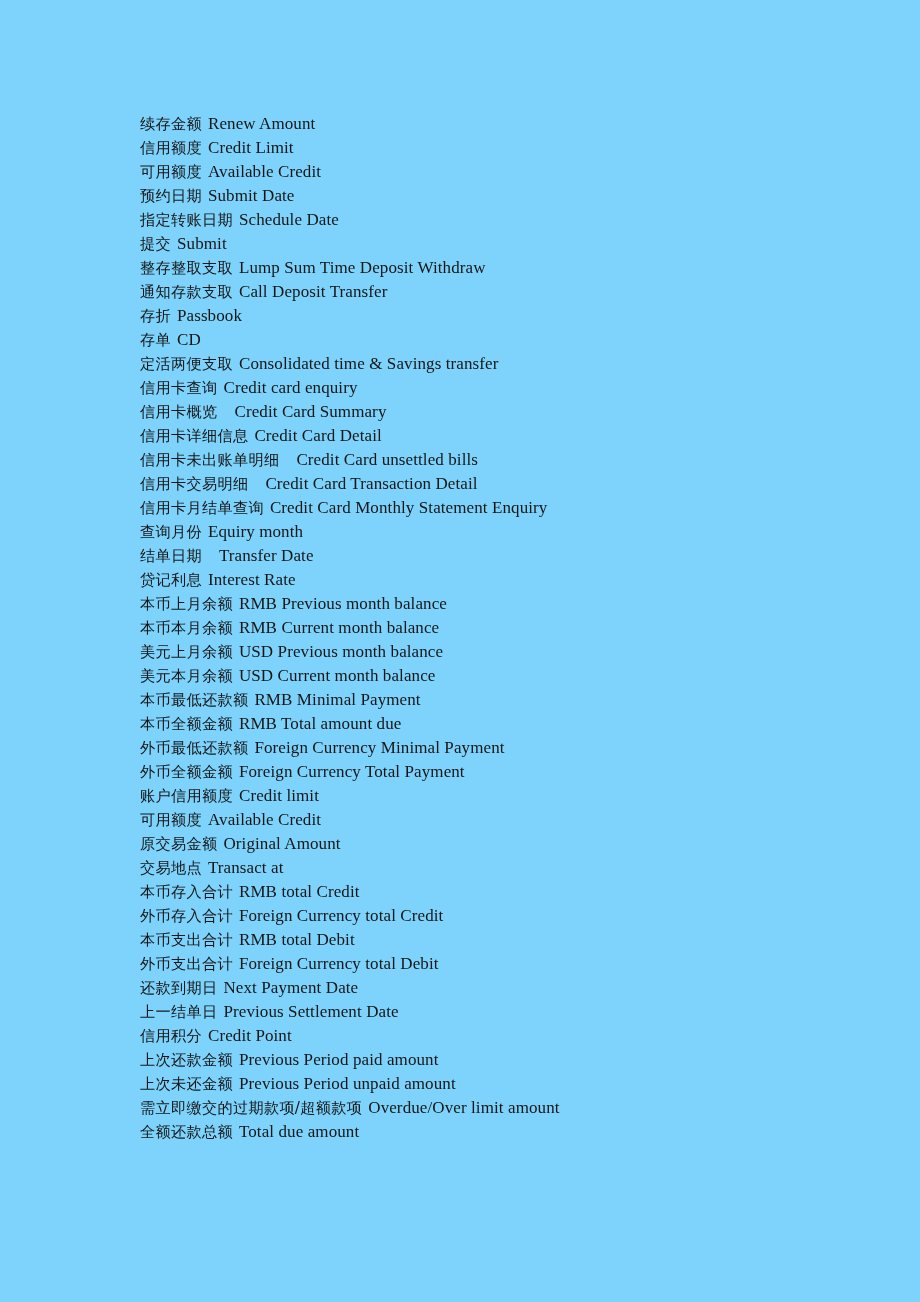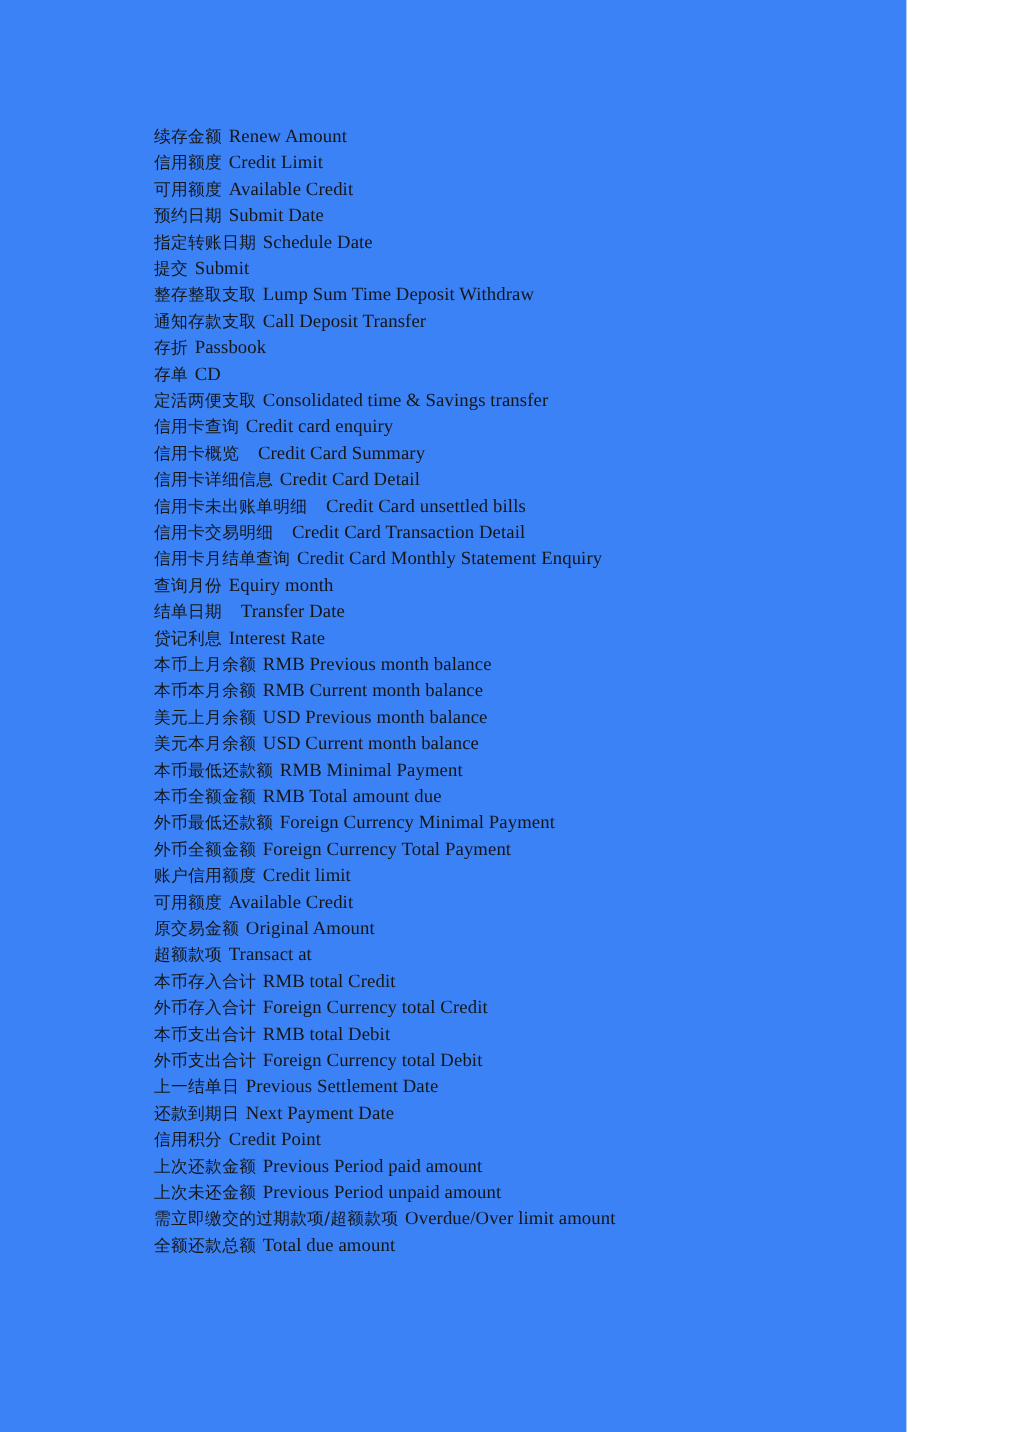--- a/index.html
+++ b/index.html
@@ -12,23 +12,23 @@
     height: 1302px;
     position: relative;
     font-family: "Liberation Serif", "DejaVu Serif", serif;
     color: #161616;
     -webkit-font-smoothing: antialiased;
   }
   .page {
     position: absolute;
     left: 0;
     top: 0;
-    width: 824px;
+    width: 920px;
     height: 1302px;
-    background: #3b82f6;
+    background: #7dd3fc;
     overflow: hidden;
   }
   .glossary {
     position: absolute;
     left: 140px;
     top: 112px;
     width: 700px;
   }
   .entry {
     display: block;
@@ -79,26 +79,26 @@
       <div class="entry"><span class="zh">本币本月余额</span><span class="gap-sm"></span><span class="en">RMB Current month balance</span></div>
       <div class="entry"><span class="zh">美元上月余额</span><span class="gap-sm"></span><span class="en">USD Previous month balance</span></div>
       <div class="entry"><span class="zh">美元本月余额</span><span class="gap-sm"></span><span class="en">USD Current month balance</span></div>
       <div class="entry"><span class="zh">本币最低还款额</span><span class="gap-sm"></span><span class="en">RMB Minimal Payment</span></div>
       <div class="entry"><span class="zh">本币全额金额</span><span class="gap-sm"></span><span class="en">RMB Total amount due</span></div>
       <div class="entry"><span class="zh">外币最低还款额</span><span class="gap-sm"></span><span class="en">Foreign Currency Minimal Payment</span></div>
       <div class="entry"><span class="zh">外币全额金额</span><span class="gap-sm"></span><span class="en">Foreign Currency Total Payment</span></div>
       <div class="entry"><span class="zh">账户信用额度</span><span class="gap-sm"></span><span class="en">Credit limit</span></div>
       <div class="entry"><span class="zh">可用额度</span><span class="gap-sm"></span><span class="en">Available Credit</span></div>
       <div class="entry"><span class="zh">原交易金额</span><span class="gap-sm"></span><span class="en">Original Amount</span></div>
-      <div class="entry"><span class="zh">超额款项</span><span class="gap-sm"></span><span class="en">Transact at</span></div>
+      <div class="entry"><span class="zh">交易地点</span><span class="gap-sm"></span><span class="en">Transact at</span></div>
       <div class="entry"><span class="zh">本币存入合计</span><span class="gap-sm"></span><span class="en">RMB total Credit</span></div>
       <div class="entry"><span class="zh">外币存入合计</span><span class="gap-sm"></span><span class="en">Foreign Currency total Credit</span></div>
       <div class="entry"><span class="zh">本币支出合计</span><span class="gap-sm"></span><span class="en">RMB total Debit</span></div>
       <div class="entry"><span class="zh">外币支出合计</span><span class="gap-sm"></span><span class="en">Foreign Currency total Debit</span></div>
+      <div class="entry"><span class="zh">还款到期日</span><span class="gap-sm"></span><span class="en">Next Payment Date</span></div>
       <div class="entry"><span class="zh">上一结单日</span><span class="gap-sm"></span><span class="en">Previous Settlement Date</span></div>
-      <div class="entry"><span class="zh">还款到期日</span><span class="gap-sm"></span><span class="en">Next Payment Date</span></div>
       <div class="entry"><span class="zh">信用积分</span><span class="gap-sm"></span><span class="en">Credit Point</span></div>
       <div class="entry"><span class="zh">上次还款金额</span><span class="gap-sm"></span><span class="en">Previous Period paid amount</span></div>
       <div class="entry"><span class="zh">上次未还金额</span><span class="gap-sm"></span><span class="en">Previous Period unpaid amount</span></div>
       <div class="entry"><span class="zh">需立即缴交的过期款项/超额款项</span><span class="gap-sm"></span><span class="en">Overdue/Over limit amount</span></div>
       <div class="entry"><span class="zh">全额还款总额</span><span class="gap-sm"></span><span class="en">Total due amount</span></div>
     </div>
 </div>
 
 </body></html>

